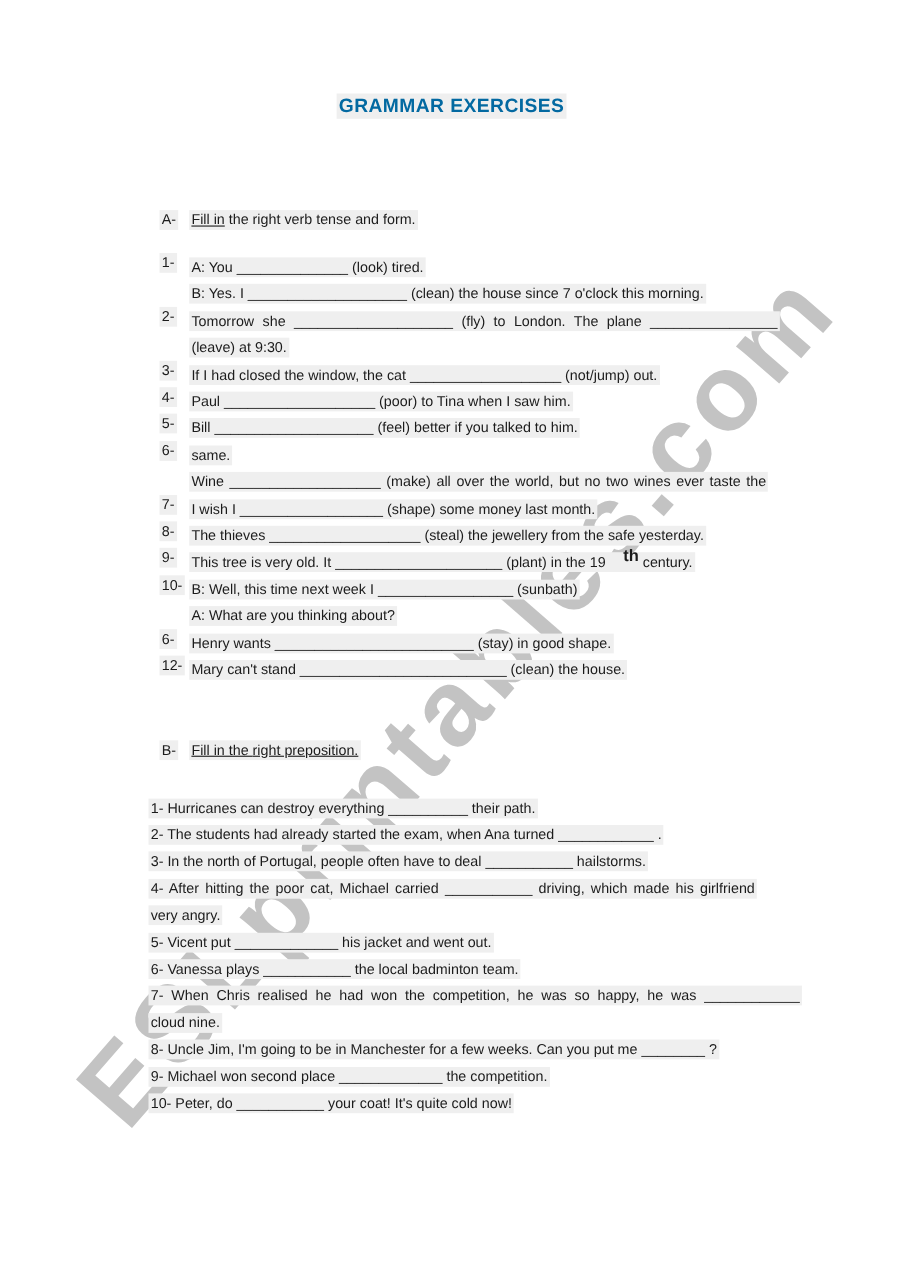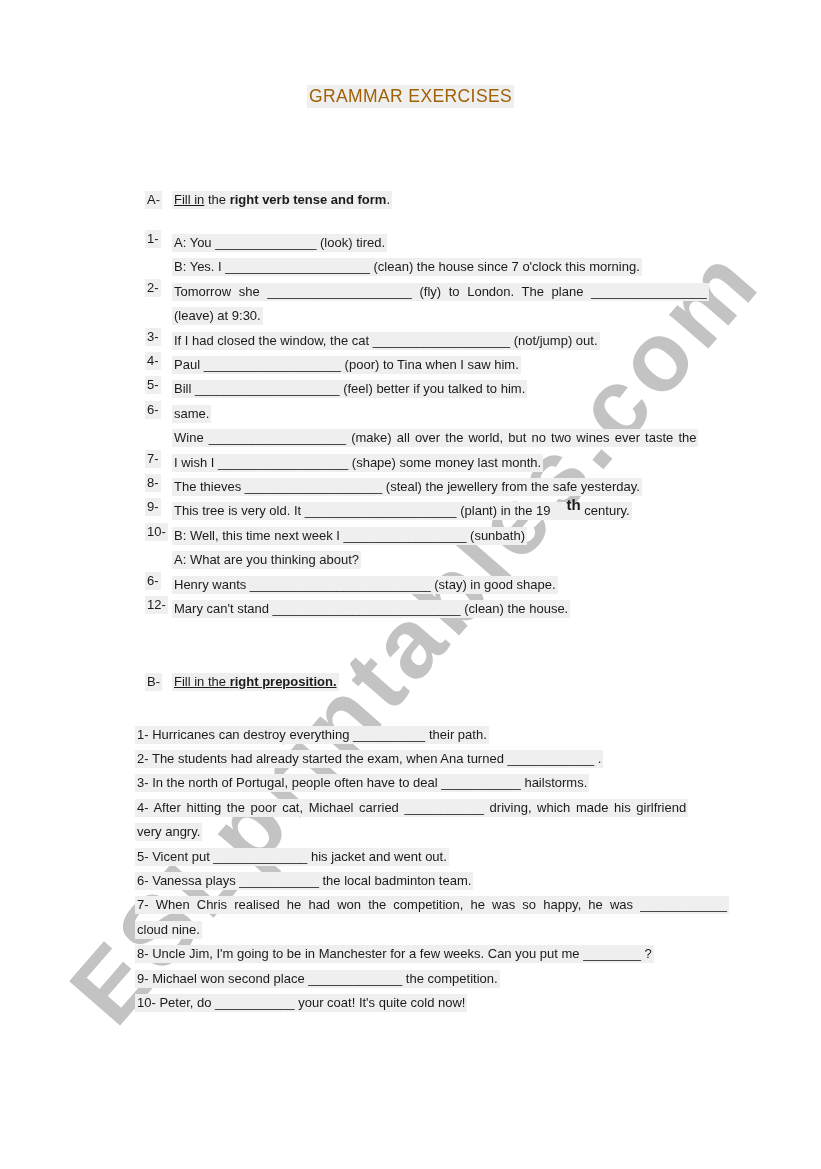--- a/index.html
+++ b/index.html
@@ -12,32 +12,32 @@
   
   .watermark {
     position:absolute; left:415px; top:635px; z-index:0;
     transform:translate(-50%,-50%) rotate(-49deg);
     font-size:98px; font-weight:bold; letter-spacing:6px;
     color:#c3c3c3; white-space:nowrap; user-select:none;
   }
   .doc { position:relative; z-index:1; padding-top:86px; }
 
   .title {
-    text-align:center; font-size:17.5px; font-weight:normal;
-    color:#a16207; letter-spacing:0.4px; line-height:21px;
+    text-align:center; font-size:17.5px; font-weight:bold;
+    color:#0369a1; letter-spacing:0.4px; line-height:21px;
   }
 
   
   .hl { background:#efefef; padding:1px 2px 2px 2px; }
 
   .a-head { margin:80px 0 0 145px; line-height:25px; position:relative; padding-left:27px; }
   .b-head { margin:47px 0 0 145px; line-height:25px; position:relative; padding-left:27px; }
   .num-abs { position:absolute; left:0; top:0; }
   .u { text-decoration:underline; }
-  b { font-weight:bold; }
+  b { font-weight:normal; }
 
   .a-items { margin:19px 0 0 145px; width:575px; }
   .a-item { position:relative; padding-left:27px; }
   .line { line-height:24.4px; white-space:nowrap; }
 
   .b-items { margin:29px 0 0 135px; width:585px; }
 
   
   .st1 { word-spacing:4px; }
   .st2 { word-spacing:1.5px; }

